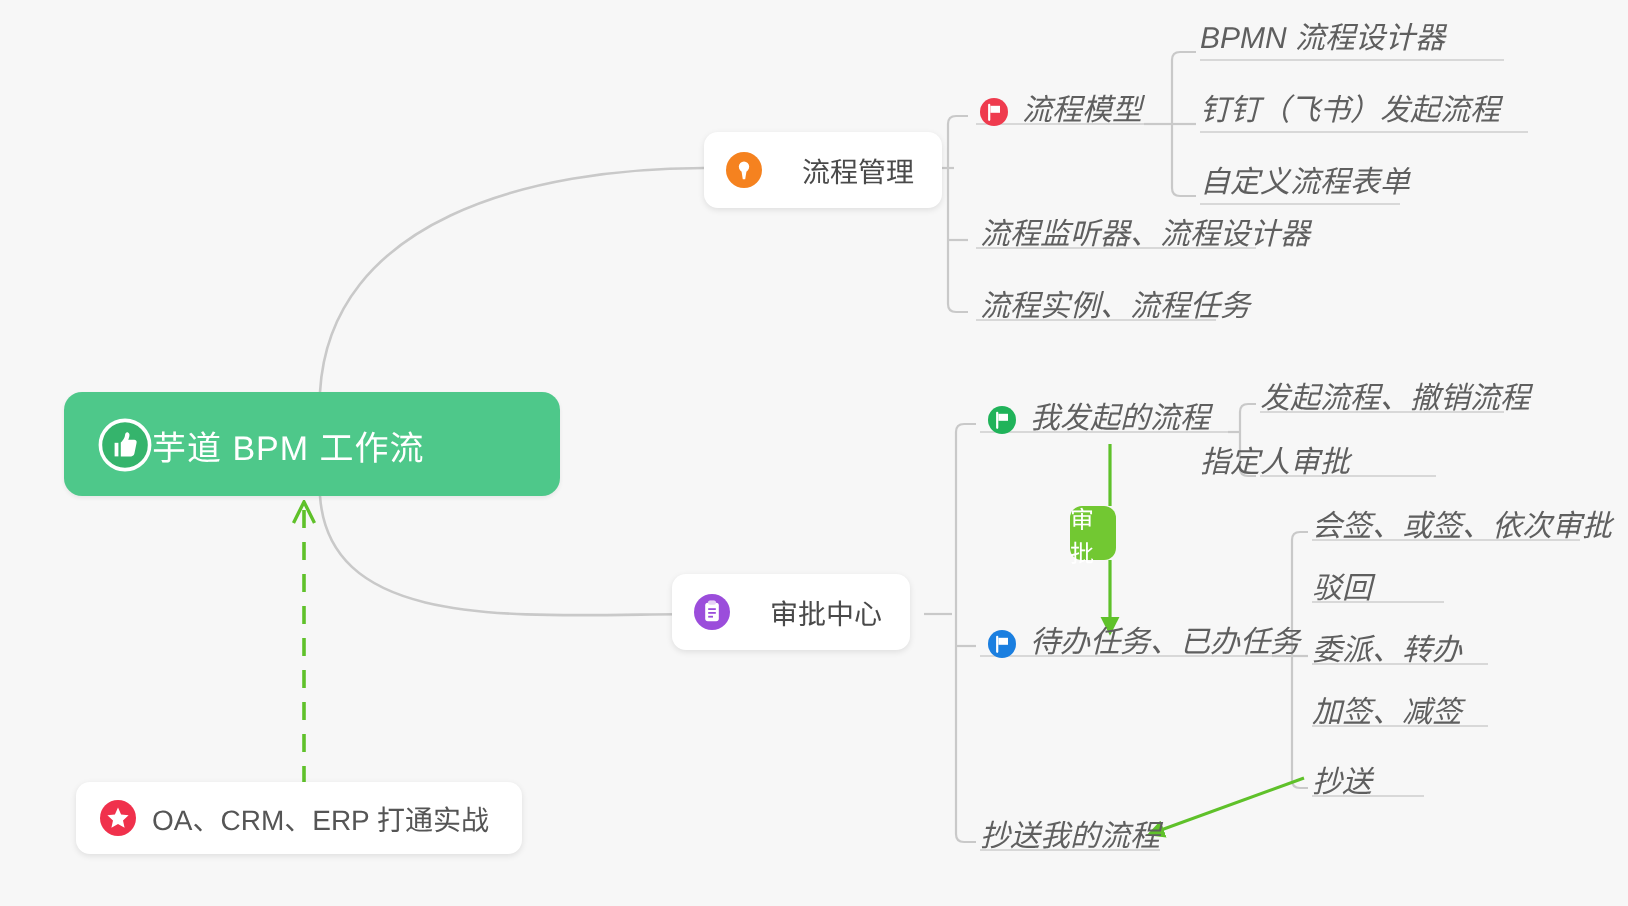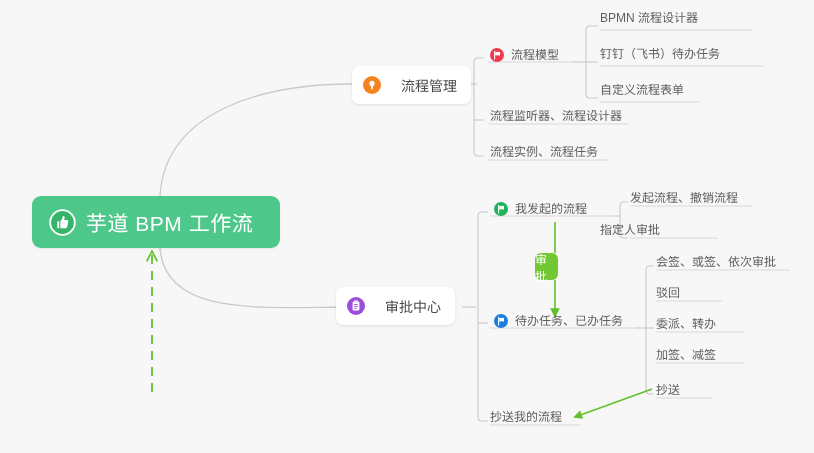--- a/index.html
+++ b/index.html
@@ -35,23 +35,23 @@
     background: #4ec88a;
     border-radius: 9px;
     display: flex;
     align-items: center;
     box-sizing: border-box;
     padding-left: 17px;
     box-shadow: 0 1px 2px rgba(0,0,0,0.07);
   }
   .root-label {
     color: #ffffff;
-    font-size: 21px;
+    font-size: 17px;
     letter-spacing: 0.5px;
-    margin-left: 10px;
+    margin-left: 0;
     white-space: nowrap;
   }
 
   
   .branch-node {
     position: absolute;
     height: 38px;
     background: #ffffff;
     border-radius: 7px;
     display: flex;
@@ -87,26 +87,27 @@
     font-size: 14px;
     color: #555555;
     margin-left: 8px;
     white-space: nowrap;
   }
 
   
   .topic {
     position: absolute;
     display: flex;
-    align-items: center;
+    align-items: flex-end;
     white-space: nowrap;
-    font-size: 12px;
+    font-size: 15px;
     color: #5f5f5f;
     line-height: 1;
     padding-bottom: 5px;
+    font-style: italic;
   }
   .topic .t-text { margin-left: 0; }
   .topic.with-icon .t-text { margin-left: 7px; }
 
   
   .flag-icon {
     width: 14px;
     height: 14px;
     border-radius: 50%;
     display: inline-flex;
@@ -246,37 +247,47 @@
         <rect x="7.0" y="3.3" width="4.0" height="2.1" rx="1.0" fill="#ffffff"></rect>
         <rect x="7.0" y="3.3" width="4.0" height="2.1" rx="1.0" fill="#9b4ddb" opacity="0.25"></rect>
         <rect x="7.1" y="7.1" width="3.8" height="0.9" fill="#9b4ddb"></rect>
         <rect x="7.1" y="9.0" width="3.8" height="0.9" fill="#9b4ddb"></rect>
         <rect x="7.1" y="10.9" width="2.4" height="0.9" fill="#9b4ddb"></rect>
       </svg>
     </span>
     <span class="branch-label">审批中心</span>
   </div>
 
+  <div class="callout-node">
+    <span class="badge-icon">
+      <svg width="18" height="18" viewBox="0 0 18 18">
+        <circle cx="9" cy="9" r="9" fill="#f0314c"></circle>
+        <path d="M9 3.8 L10.55 7.25 L14.3 7.65 L11.5 10.2 L12.3 13.9
+                 L9 12.0 L5.7 13.9 L6.5 10.2 L3.7 7.65 L7.45 7.25 Z" fill="#ffffff"></path>
+      </svg>
+    </span>
+    <span class="callout-label">OA、CRM、ERP 打通实战</span>
+  </div>
 
   <div class="topic with-icon" style="left:490px; top:48px;">
     <span class="flag-icon">
       <svg width="14" height="14" viewBox="0 0 14 14">
         <circle cx="7" cy="7" r="7" fill="#ef3b4e"></circle>
         <path d="M4.6 3.4 L4.6 10.9" stroke="#ffffff" stroke-width="1.1" stroke-linecap="round"></path>
         <path d="M5.2 3.9 L10.0 3.9 L10.0 7.4 L5.2 7.4 Z" fill="#ffffff"></path>
       </svg>
     </span>
     <span class="t-text">流程模型</span>
   </div>
 
   <div class="topic" style="left:600px; top:12px;">
     <span class="t-text">BPMN 流程设计器</span>
   </div>
   <div class="topic" style="left:600px; top:48px;">
-    <span class="t-text">钉钉（飞书）待办任务</span>
+    <span class="t-text">钉钉（飞书）发起流程</span>
   </div>
   <div class="topic" style="left:600px; top:84px;">
     <span class="t-text">自定义流程表单</span>
   </div>
 
   <div class="topic" style="left:490px; top:110px;">
     <span class="t-text">流程监听器、流程设计器</span>
   </div>
   <div class="topic" style="left:490px; top:146px;">
     <span class="t-text">流程实例、流程任务</span>

